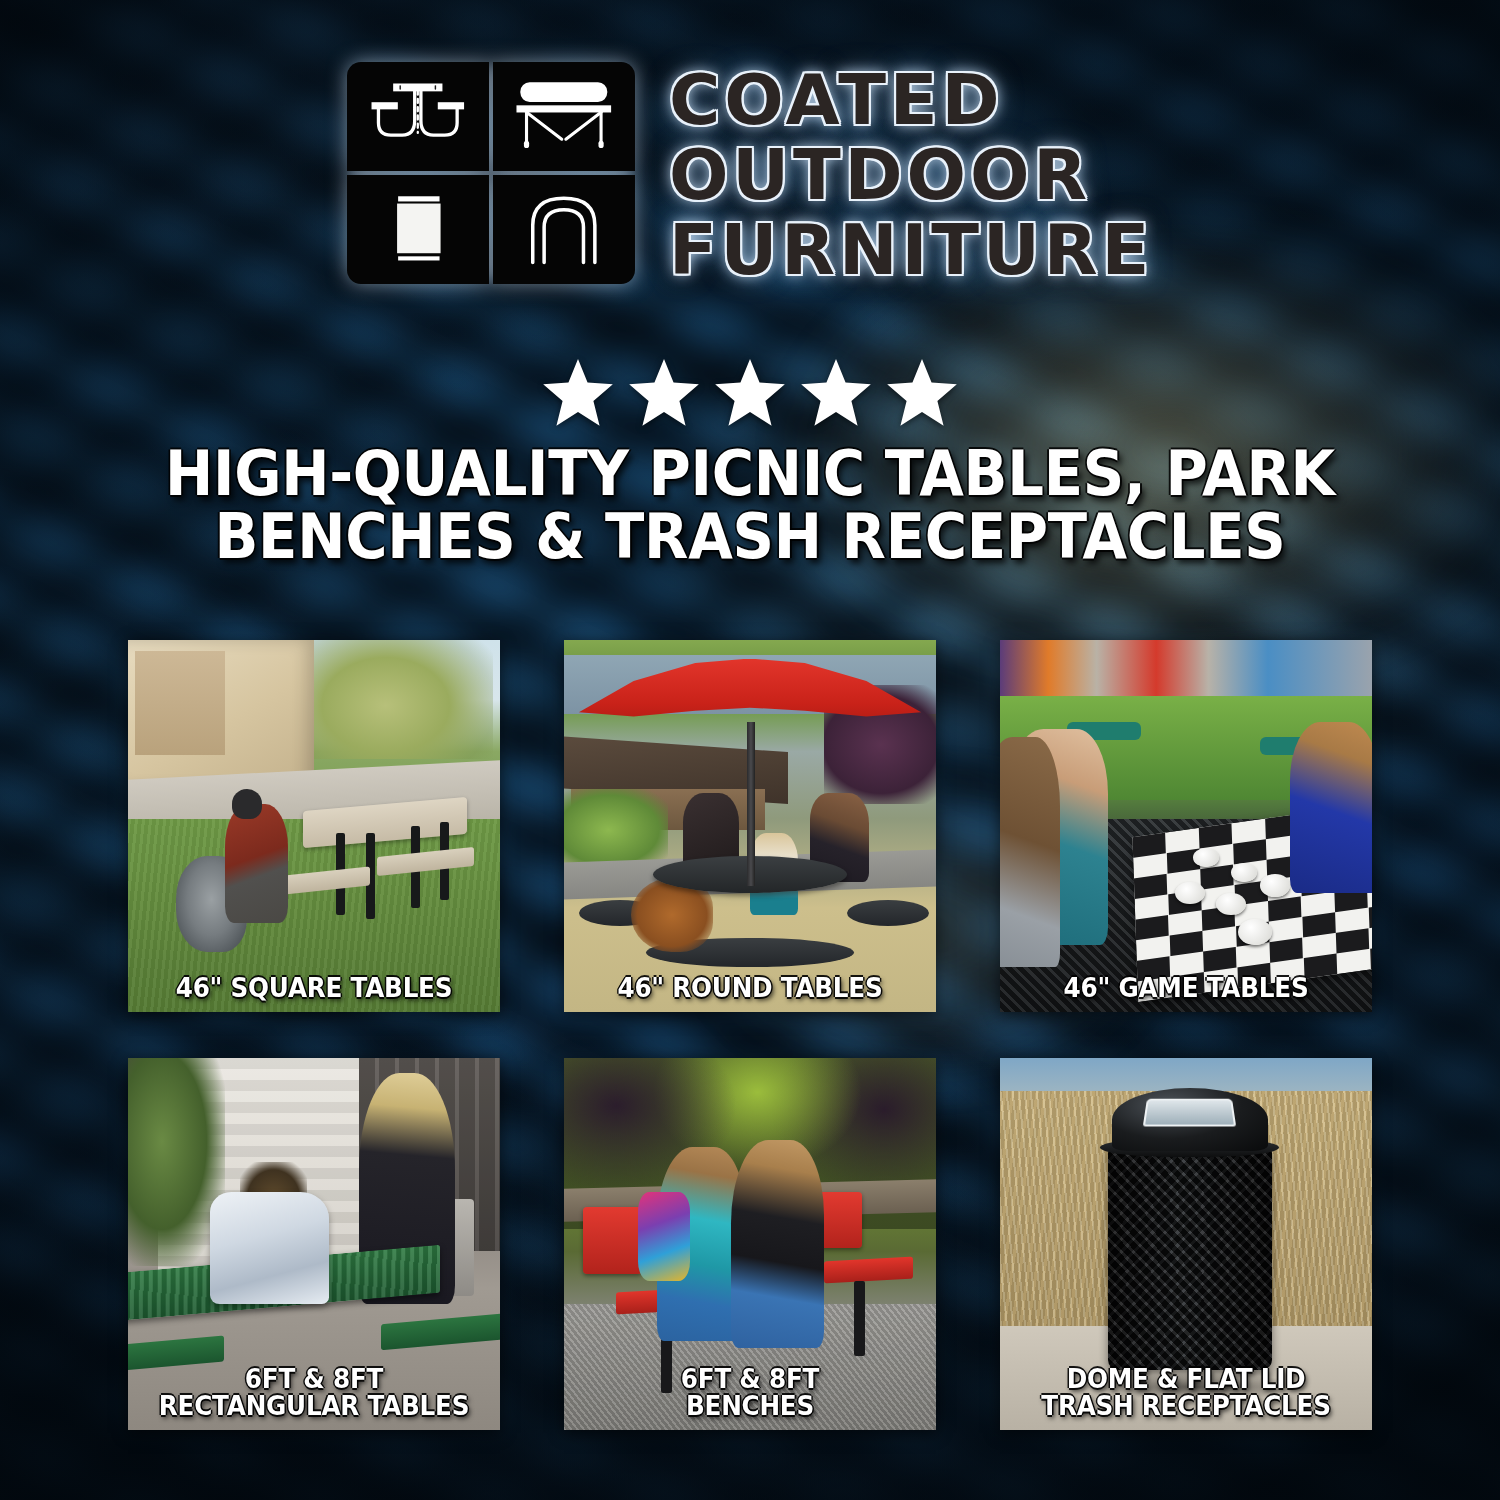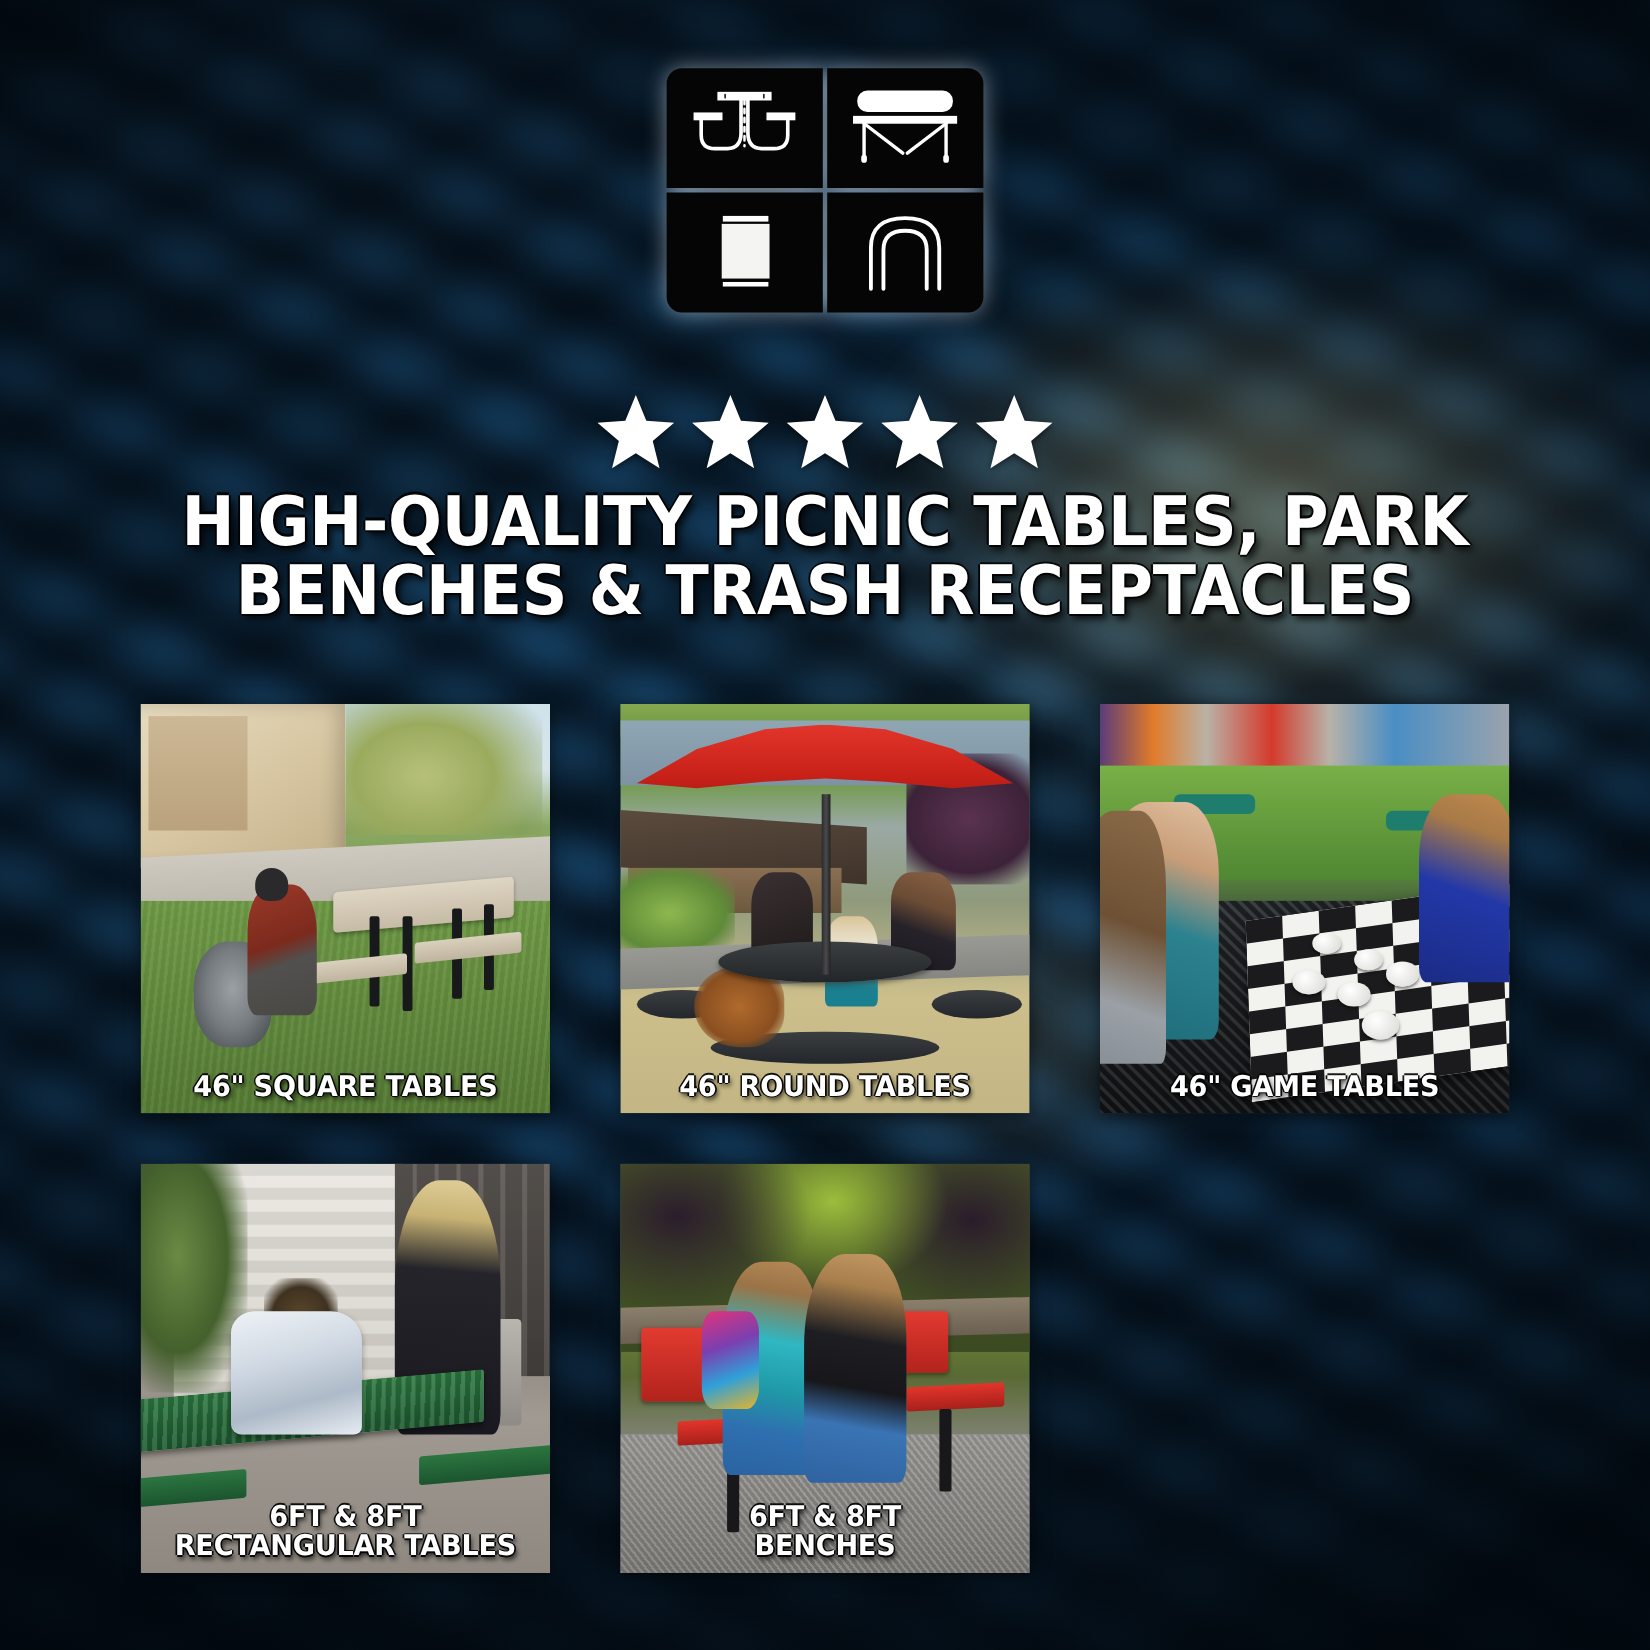--- a/index.html
+++ b/index.html
@@ -382,20 +382,25 @@
       </div>
 
       <div class="logo-cell br">
         <svg viewBox="0 0 100 80" fill="none" stroke="#ffffff" stroke-width="3.4" stroke-linecap="round">
           <path d="M20 72 V36 Q20 10 50 10 Q80 10 80 36 V72"></path>
           <path d="M31 72 V38 Q31 21 50 21 Q69 21 69 38 V72"></path>
         </svg>
       </div>
     </div>
 
+    <div id="brand-text">
+      <div class="brand-line" id="brand-1">COATED</div>
+      <div class="brand-line" id="brand-2">OUTDOOR</div>
+      <div class="brand-line" id="brand-3">FURNITURE</div>
+    </div>
   </div>
 
   <div id="stars">
     <svg class="star" viewBox="0 0 24 24">
         <polygon points="12,1 15.1,8.6 23.3,9.2 17,14.6 19,22.6 12,18.2 5,22.6 7,14.6 0.7,9.2 8.9,8.6" fill="#ffffff"></polygon>
       </svg>
     <svg class="star" viewBox="0 0 24 24">
         <polygon points="12,1 15.1,8.6 23.3,9.2 17,14.6 19,22.6 12,18.2 5,22.6 7,14.6 0.7,9.2 8.9,8.6" fill="#ffffff"></polygon>
       </svg>
     <svg class="star" viewBox="0 0 24 24">
@@ -521,15 +526,31 @@
         <div class="boy1"></div>
           <div class="pack"></div>
           <div class="boy2"></div>
       </div>
       <div class="tile-caption">
         <span>6FT &amp; 8FT</span>
         <span>BENCHES</span>
       </div>
     </div>
 
+    <div class="tile">
+      <div class="tile-photo t6">
+        <div class="grassy"></div>
+          <div class="sky"></div>
+          <div class="walkway"></div>
+        <div class="shadow"></div>
+        <div class="can"></div>
+          <div class="rim"></div>
+          <div class="dome"></div>
+          <div class="slot"></div>
+      </div>
+      <div class="tile-caption">
+        <span>DOME &amp; FLAT LID</span>
+        <span>TRASH RECEPTACLES</span>
+      </div>
+    </div>
 
   </div>
 </div>
 
 </body></html>

